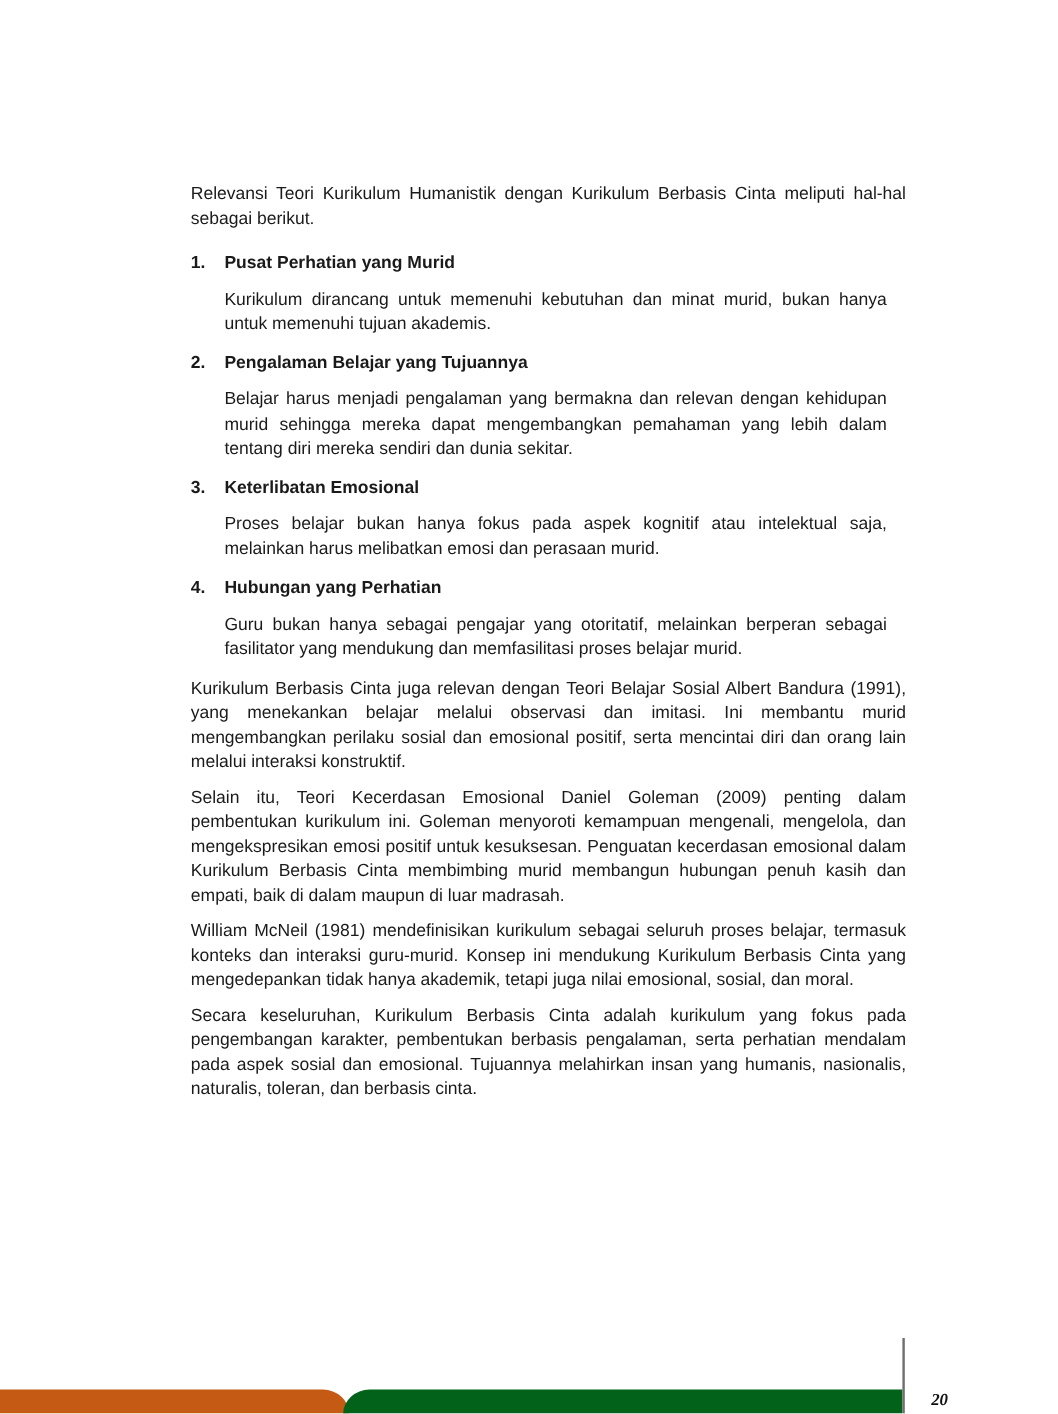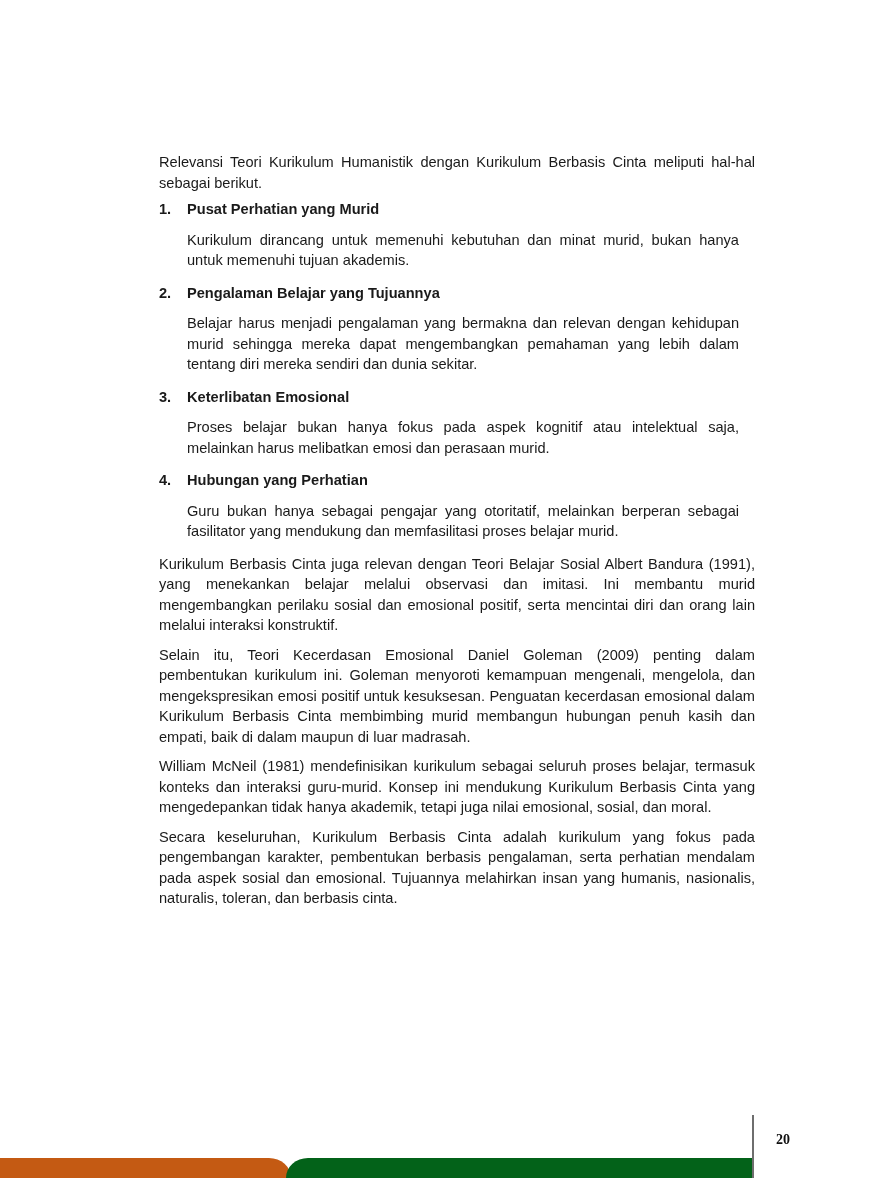--- a/index.html
+++ b/index.html
@@ -21,21 +21,21 @@
       top: 152px;
       width: 596px;
       font-size: 14.6px;
       line-height: 20.5px;
     }
     .para {
       margin: 0 0 9px 0;
       text-align: justify;
     }
     .intro {
-      margin-bottom: 6px;
+      margin-bottom: 16px;
     }
     .list {
       margin: 0 0 6px 0;
       padding: 0;
       list-style: none;
     }
     .list-item {
       margin-bottom: 12px;
     }
     .item-heading {
@@ -82,25 +82,26 @@
       right: 143px;
       top: 1199px;
       font-family: "Liberation Serif", serif;
       font-size: 13px;
       color: #1d4ed8;
       letter-spacing: 0.3px;
     }
     .footer-page {
       position: absolute;
       left: 776px;
-      top: 1132px;
+      top: 1160px;
       font-family: "Liberation Serif", serif;
       font-weight: bold;
       font-size: 14px;
       color: #111111;
+      font-style: italic;
     }
   </style>
 </head>
 <body>
 
 <div class="content">
   <p class="para intro">Relevansi Teori Kurikulum Humanistik dengan Kurikulum Berbasis Cinta meliputi hal-hal sebagai berikut.</p>
 
   <ol class="list">
     <li class="list-item">

